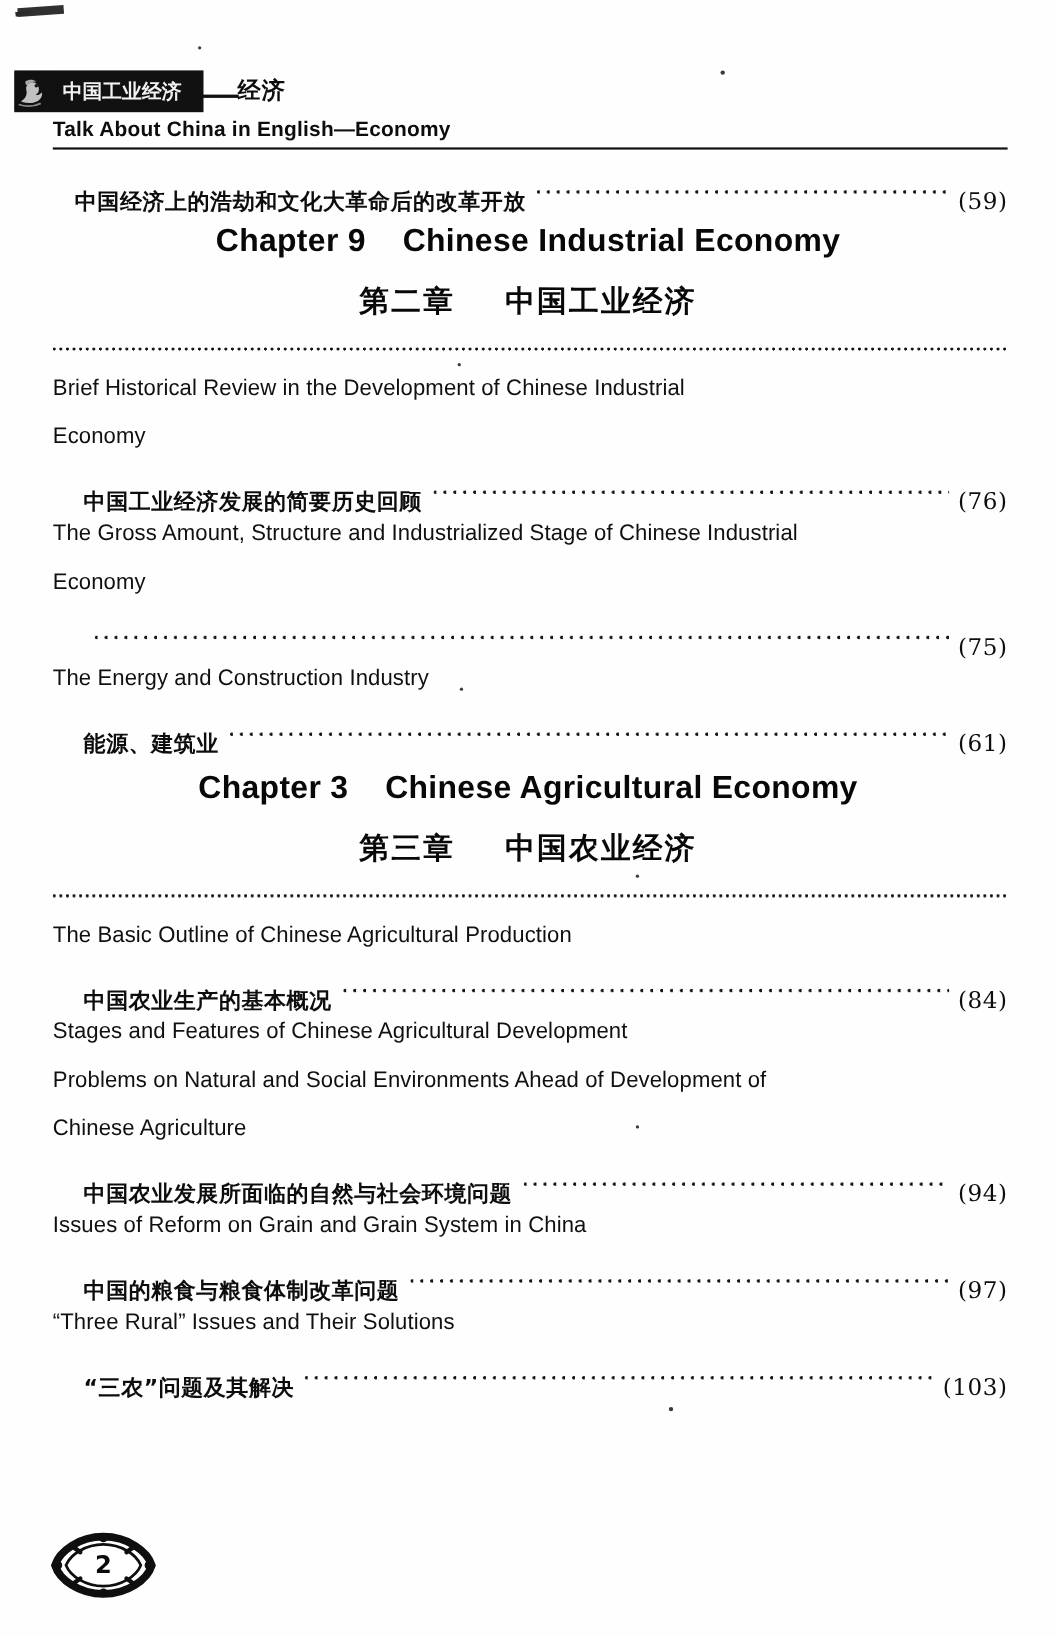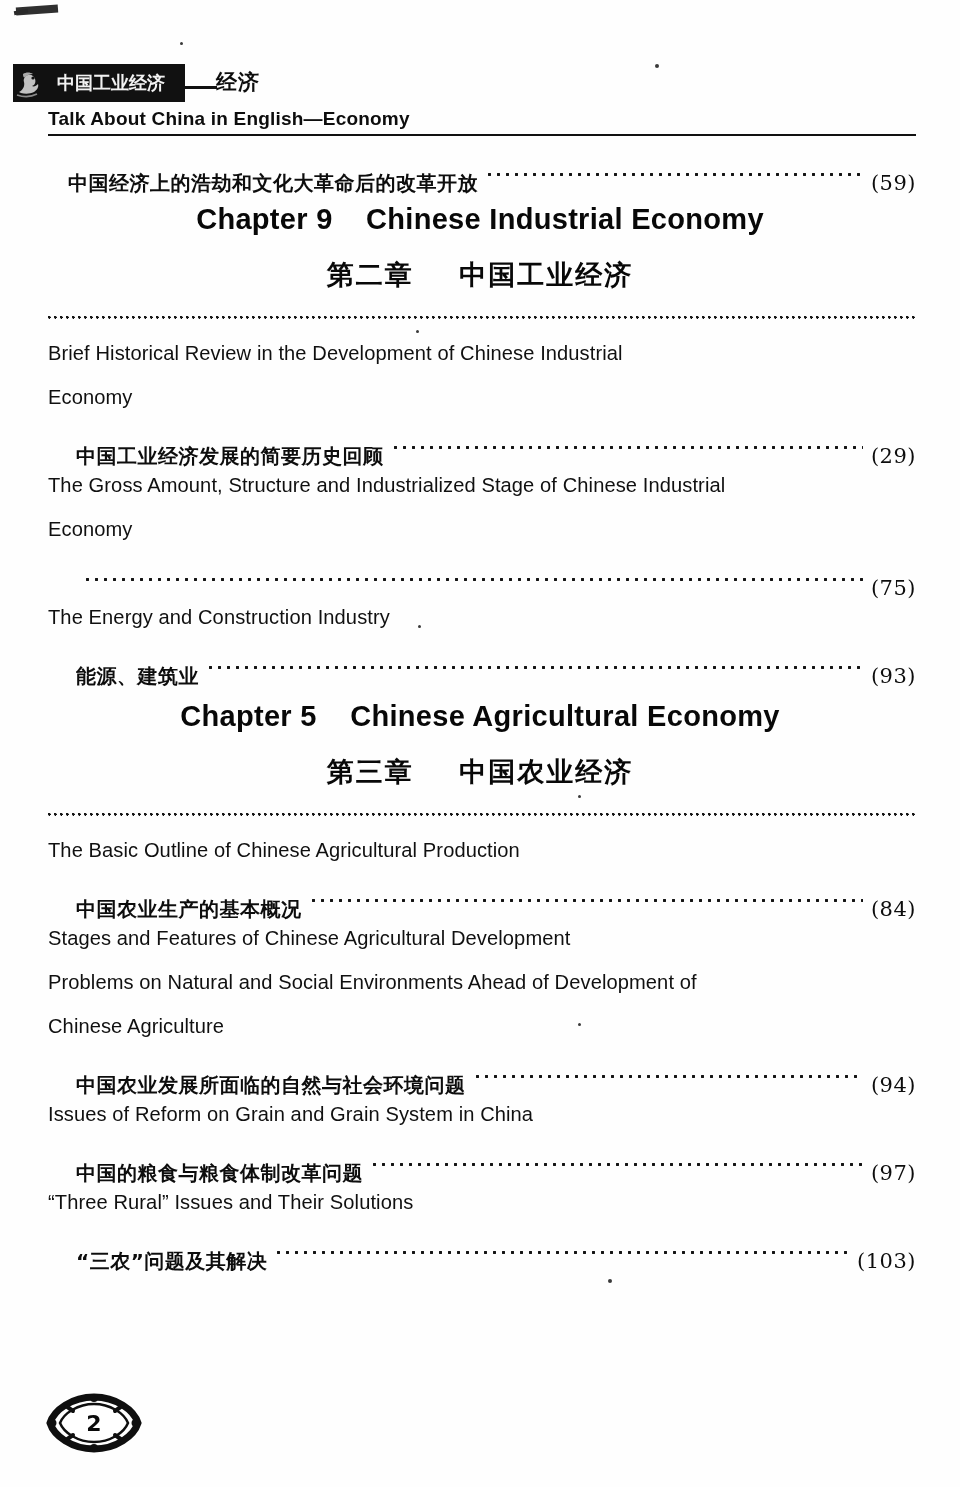--- a/index.html
+++ b/index.html
@@ -303,44 +303,44 @@
       <div class="chapter-cn">第二章    中国工业经济</div>
     </div>
     <div class="dash-rule"></div>
 
     <div>
       <div class="en-line">Brief Historical Review in the Development of Chinese Industrial</div>
       <div class="en-line">Economy</div>
       <div class="cn-row">
         <span class="cn-text">中国工业经济发展的简要历史回顾</span>
         <span class="leader"></span>
-        <span class="pageno">(29)</span>
+        <span class="pageno">(76)</span>
       </div>
     </div>
 
     <div>
       <div class="en-line">The Gross Amount, Structure and Industrialized Stage of Chinese Industrial</div>
       <div class="en-line">Economy</div>
       <div class="cn-row">
         <span class="leader"></span>
         <span class="pageno">(75)</span>
       </div>
     </div>
 
     <div>
       <div class="en-line">The Energy and Construction Industry</div>
       <div class="cn-row">
         <span class="cn-text">能源、建筑业</span>
         <span class="leader"></span>
-        <span class="pageno">(93)</span>
+        <span class="pageno">(61)</span>
       </div>
     </div>
 
     <div class="chapter" style="margin-top:4px;">
-      <div class="chapter-en">Chapter 5    Chinese Agricultural Economy</div>
+      <div class="chapter-en">Chapter 3    Chinese Agricultural Economy</div>
       <div class="chapter-cn">第三章    中国农业经济</div>
     </div>
     <div class="dash-rule"></div>
 
     <div>
       <div class="en-line">The Basic Outline of Chinese Agricultural Production</div>
       <div class="cn-row">
         <span class="cn-text">中国农业生产的基本概况</span>
         <span class="leader"></span>
         <span class="pageno">(84)</span>

